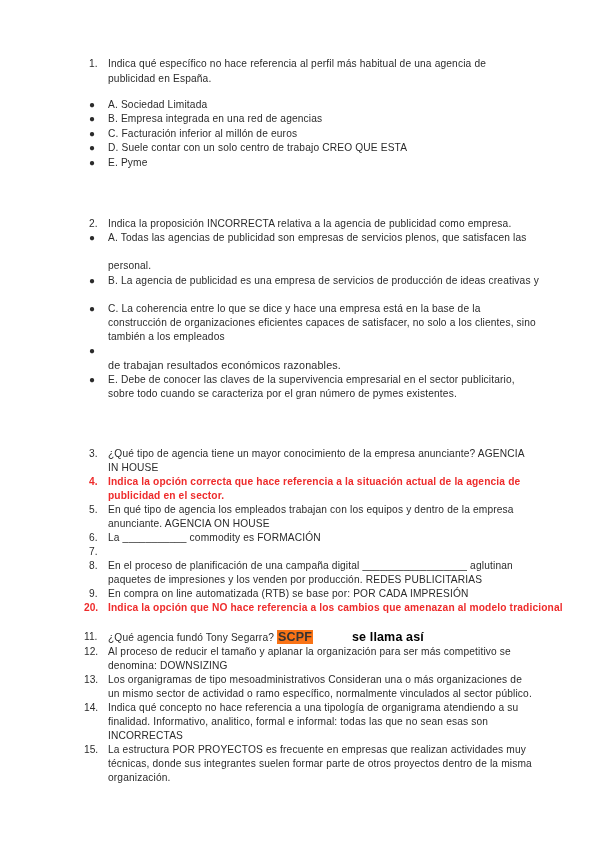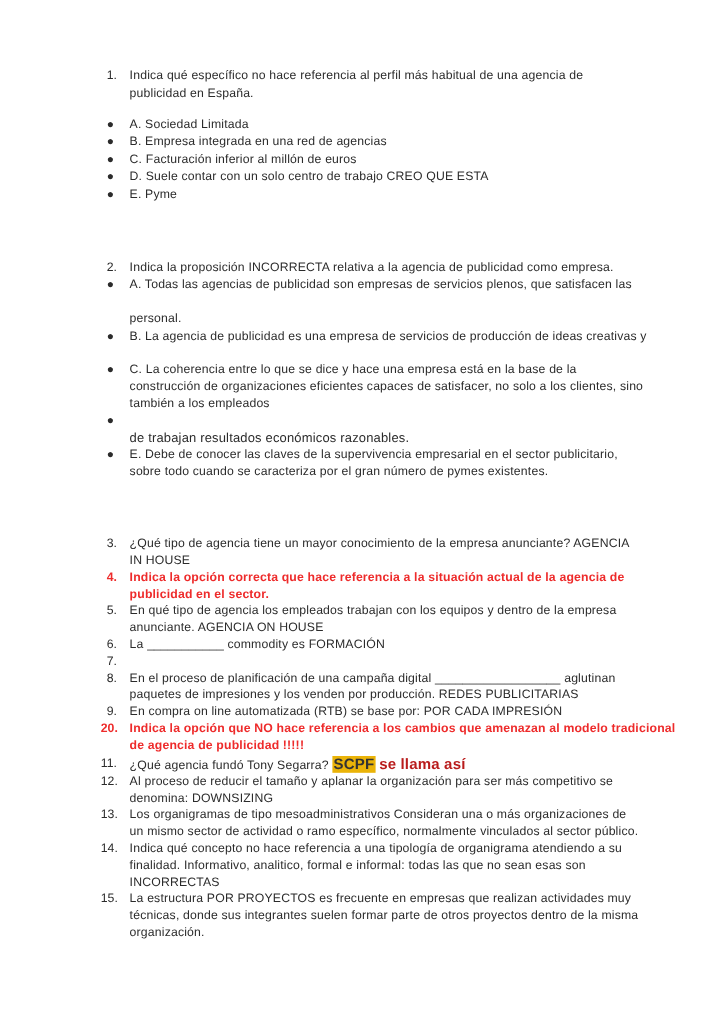--- a/index.html
+++ b/index.html
@@ -3,22 +3,22 @@
 <meta charset="utf-8">
 <style>
   html, body { margin:0; padding:0; background:#ffffff; }
   body { width:600px; height:848px; position:relative; overflow:hidden;
          font-family:"Liberation Sans", sans-serif; color:#2b2b2b; }
   .page { position:absolute; left:0; top:0; width:600px; height:848px; }
   .line { position:absolute; font-size:10.2px; line-height:14.6px; white-space:nowrap; letter-spacing:0.15px; }
   .num { position:absolute; font-size:10.2px; line-height:14.6px; }
   .bullet { position:absolute; font-size:10px; line-height:14.6px; }
   .red { color:#ee2b2b; font-weight:bold; }
-  .hl { background:#eab308; font-weight:bold; font-size:12.5px; color:#333; padding:0 1px; }
-  .bigbold { font-weight:bold; font-size:12.5px; color:#b91c1c; }
+  .hl { background:#f97316; font-weight:bold; font-size:12.5px; color:#333; padding:0 1px; }
+  .bigbold { font-weight:bold; font-size:12.5px; color:#000000;margin-left:36px; }
 </style>
 </head>
 <body>
 
 <div class="page">
 
   <span class="num" style="left:89px;top:57px">1.</span>
   <span class="line" style="left:108px;top:57px">Indica qué específico no hace referencia al perfil más habitual de una agencia de</span>
   <span class="line" style="left:108px;top:72px">publicidad en España.</span>
 
@@ -74,21 +74,20 @@
 
   <span class="num" style="left:89px;top:559px">8.</span>
   <span class="line" style="left:108px;top:559px">En el proceso de planificación de una campaña digital __________________ aglutinan</span>
   <span class="line" style="left:108px;top:573px">paquetes de impresiones y los venden por producción. REDES PUBLICITARIAS</span>
 
   <span class="num" style="left:89px;top:587px">9.</span>
   <span class="line" style="left:108px;top:587px">En compra on line automatizada (RTB) se base por: POR CADA IMPRESIÓN</span>
 
   <span class="num red" style="left:84px;top:601px">20.</span>
   <span class="line red" style="left:108px;top:601px">Indica la opción que NO hace referencia a los cambios que amenazan al modelo tradicional</span>
-  <span class="line red" style="left:108px;top:615px">de agencia de publicidad !!!!!</span>
 
   <span class="num" style="left:84px;top:630px">11.</span>
   <span class="line" style="left:108px;top:630px">
     <span>¿Qué agencia fundó Tony Segarra?</span>
     <span class="hl">SCPF</span>
     <span class="bigbold">se llama así</span>
   </span>
 
   <span class="num" style="left:84px;top:645px">12.</span>
   <span class="line" style="left:108px;top:645px">Al proceso de reducir el tamaño y aplanar la organización para ser más competitivo se</span>

